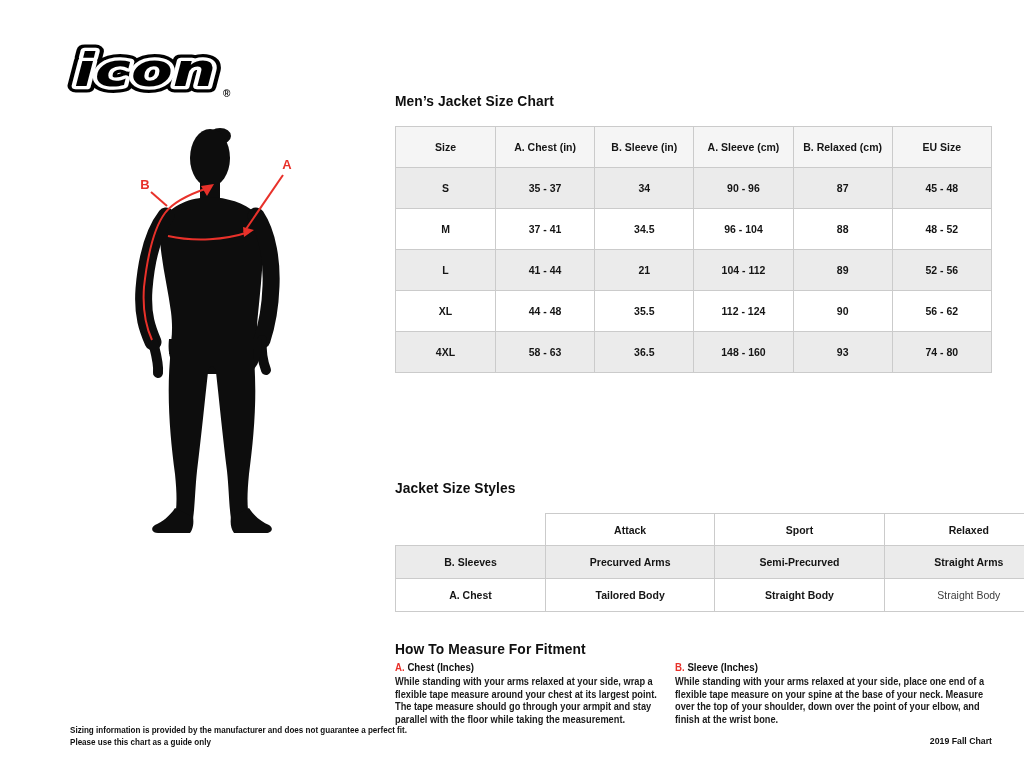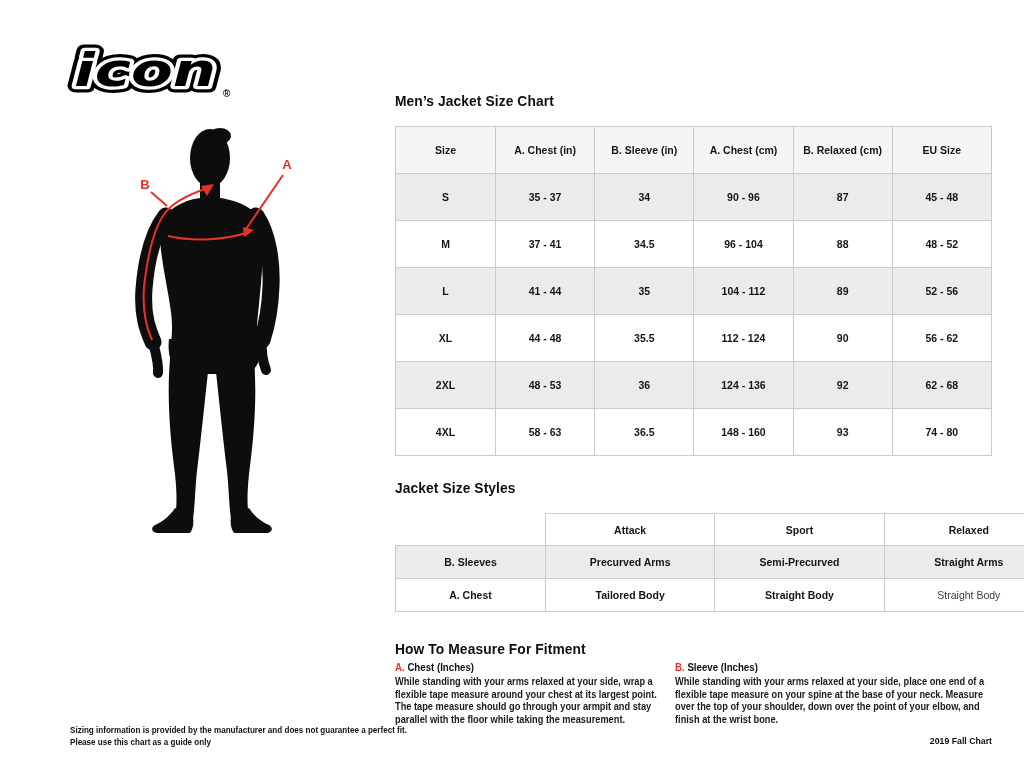--- a/index.html
+++ b/index.html
@@ -14,21 +14,21 @@
            transform:scaleX(.92); transform-origin:0 50%; white-space:nowrap; letter-spacing:.1px; }
   #size-title    { left:375px; top:92px; }
   #style-title   { left:375px; top:479px; }
   #measure-title { left:375px; top:640px; }
 
   table { border-collapse:collapse; table-layout:fixed; position:absolute; background:#fff; }
   th, td { border:1px solid #cbcbcb; text-align:center; vertical-align:middle;
            font-size:10.5px; font-weight:bold; color:#151515; padding:0 4px; }
 
   #size-table { left:375px; top:126px; width:597px; }
-  #size-table th, #size-table td { height:47px; }
+  #size-table th, #size-table td { height:41px; }
   #size-table col.c0 { width:100px; }
   #size-table thead th { background:#f5f5f5; }
   #size-table tbody tr:nth-child(odd) td { background:#ebebeb; }
   #size-table tbody tr:nth-child(even) td { background:#fff; }
 
   #style-table { left:375px; top:513px; width:659px; }
   #style-table col.c0 { width:150px; }
   #style-table thead th { height:32px; background:#fff; }
   #style-table tbody th, #style-table tbody td { height:33px; }
   #style-table thead th.blank { border:none; background:transparent; }
@@ -103,21 +103,21 @@
         <col>
         <col>
         <col>
         <col>
       </colgroup>
       <thead>
         <tr>
           <th>Size</th>
           <th>A. Chest (in)</th>
           <th>B. Sleeve (in)</th>
-          <th>A. Chest (cm)</th>
+          <th>A. Sleeve (cm)</th>
           <th>B. Relaxed (cm)</th>
           <th>EU Size</th>
         </tr>
       </thead>
       <tbody>
         <tr>
           <td>S</td>
           <td>35 - 37</td>
           <td>34</td>
           <td>90 - 96</td>
@@ -128,42 +128,34 @@
           <td>M</td>
           <td>37 - 41</td>
           <td>34.5</td>
           <td>96 - 104</td>
           <td>88</td>
           <td>48 - 52</td>
         </tr>
         <tr>
           <td>L</td>
           <td>41 - 44</td>
-          <td>35</td>
+          <td>21</td>
           <td>104 - 112</td>
           <td>89</td>
           <td>52 - 56</td>
         </tr>
         <tr>
           <td>XL</td>
           <td>44 - 48</td>
           <td>35.5</td>
           <td>112 - 124</td>
           <td>90</td>
           <td>56 - 62</td>
         </tr>
         <tr>
-          <td>2XL</td>
-          <td>48 - 53</td>
-          <td>36</td>
-          <td>124 - 136</td>
-          <td>92</td>
-          <td>62 - 68</td>
-        </tr>
-        <tr>
           <td>4XL</td>
           <td>58 - 63</td>
           <td>36.5</td>
           <td>148 - 160</td>
           <td>93</td>
           <td>74 - 80</td>
         </tr>
       </tbody>
     </table>
 

